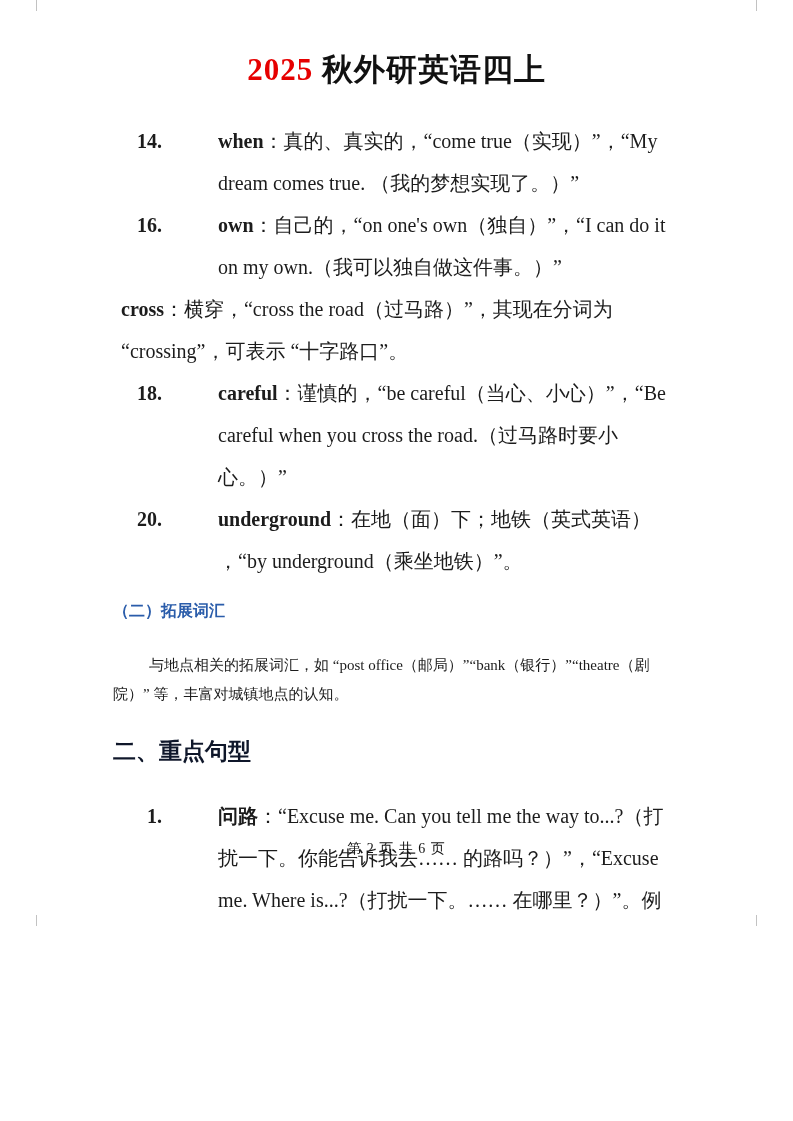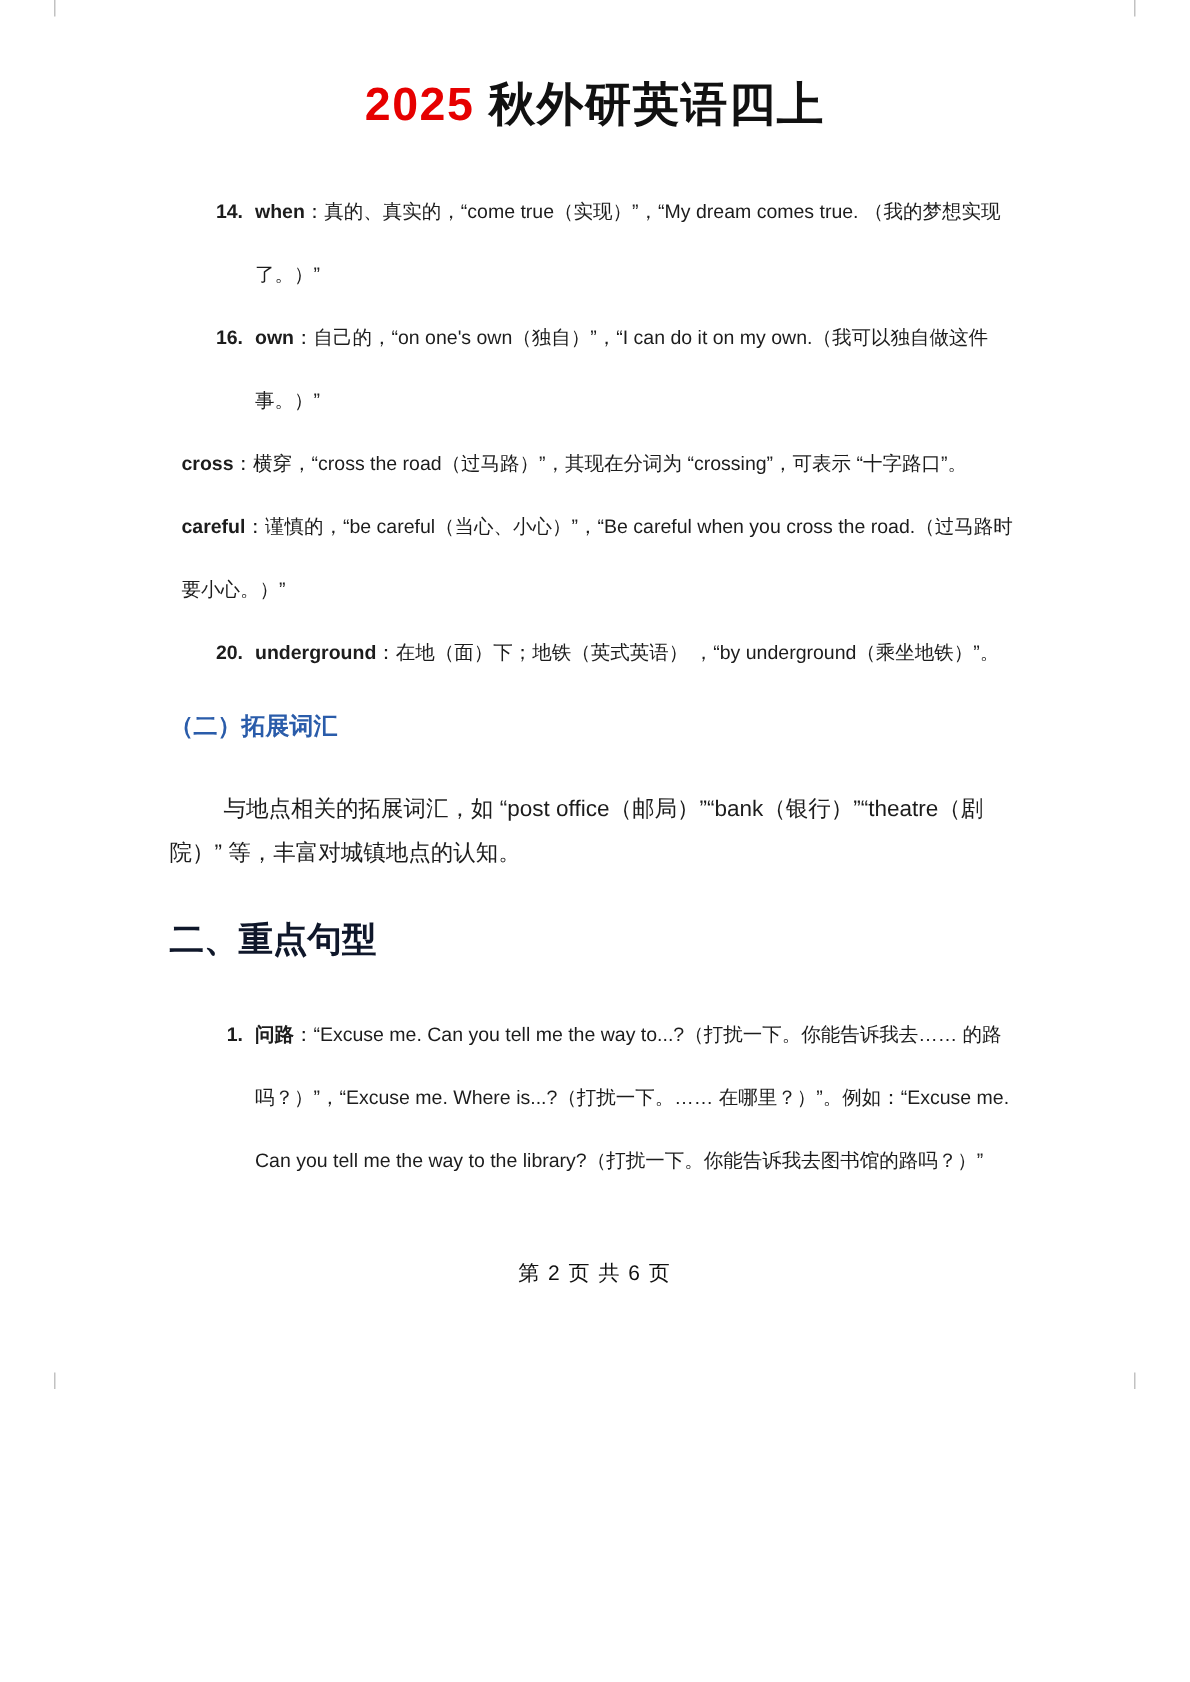--- a/index.html
+++ b/index.html
@@ -3,21 +3,21 @@
 <meta charset="utf-8">
 <style>
   * { margin: 0; padding: 0; box-sizing: border-box; }
   html, body { background: #ffffff; }
   .page {
     position: relative;
     width: 793px;
     height: 926px;
     margin: 0 auto;
     background: #ffffff;
-    font-family: Liberation Sans, sans-serif;
+    font-family: Liberation Serif, serif;
     color: #1c1c1c;
     overflow: hidden;
   }
   
   .mark {
     position: absolute;
     width: 1px;
     height: 11px;
     background: #c2c2c2;
   }
@@ -44,22 +44,23 @@
     width: 49px;
     flex-shrink: 0;
     text-align: right;
     font-weight: 700;
   }
   .num-item .body { padding-left: 8px; flex: 1; }
   .word { font-weight: 700; }
 
   .vocab-list .num-item,
   .sentence-list .num-item {
-    font-size: 13px;
+    font-size: 20px;
     line-height: 42px;
+    gap: 48px;
   }
 
   .blue-heading {
     margin-top: 14px;
     font-size: 16px;
     font-weight: 700;
     line-height: 30px;
     color: var(--accent-blue, #2a5caa);
   }
 
@@ -116,20 +117,21 @@
       <div class="num-item">
         <span class="num">16.</span>
         <p class="body"><b class="word">own</b><span>：自己的，“on one's own（独自）”，“I can do it on my own.（我可以独自做这件事。）”</span></p>
       </div>
 
       <div class="num-item">
         <p class="body"><b class="word">cross</b><span>：横穿，“cross the road（过马路）”，其现在分词为 “crossing”，可表示 “十字路口”。</span></p>
       </div>
 
       <div class="num-item">
+        <span class="num">18.</span>
         <p class="body"><b class="word">careful</b><span>：谨慎的，“be careful（当心、小心）”，“Be careful when you cross the road.（过马路时要小心。）”</span></p>
       </div>
 
       <div class="num-item">
         <span class="num">20.</span>
         <p class="body"><b class="word">underground</b><span>：在地（面）下；地铁（英式英语） ，“by underground（乘坐地铁）”。</span></p>
       </div>
 
     </div>
 

